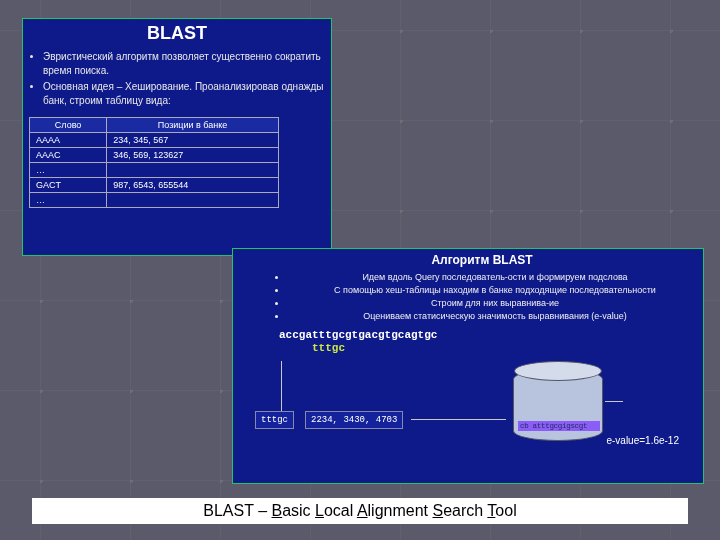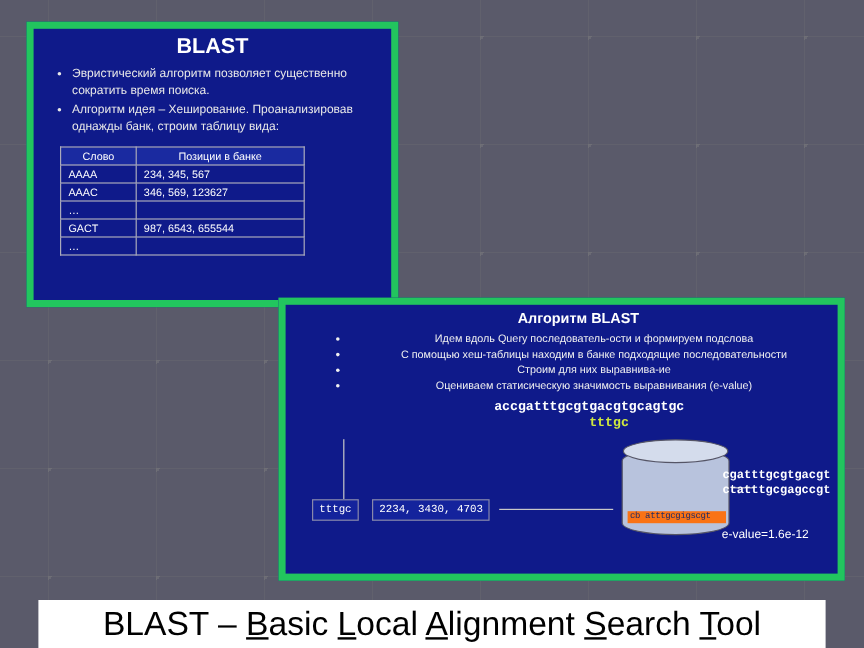--- a/index.html
+++ b/index.html
@@ -24,38 +24,38 @@
       linear-gradient(#777 1px, transparent 1px),
       linear-gradient(90deg, #777 1px, transparent 1px);
     background-size: 90px 90px;
     background-position: 40px 30px;
     opacity: 0.25;
   }
   .panel {
     position: absolute;
     background: #0f1a8a;
     color: #fff;
-    border: 6px solid #22c55e;
+    border: 1px solid #22c55e;
   }
   .panel1 {
     left: 22px; top: 18px; width: 310px; height: 238px;
   }
   .panel1 .title {
     font-size: 18px; font-weight: bold; text-align: center;
     padding: 4px 0 6px 0; color: #fff;
   }
-  .panel1 ul { list-style: disc; padding-left: 32px; font-size: 10px; line-height: 1.35; color: #e8e8e8; }
+  .panel1 ul { list-style: disc; padding-left: 20px; font-size: 10px; line-height: 1.35; color: #e8e8e8; }
   .panel1 ul li { margin-bottom: 3px; }
   .panel1 .tbl {
-    margin: 10px 6px 0 22px;
+    margin: 10px 6px 0 6px;
     border-collapse: collapse;
     font-size: 9px;
     background: #0f1a8a;
     color: #fff;
-    width: 204px;
+    width: 250px;
   }
   .panel1 .tbl th, .panel1 .tbl td {
     border: 1px solid #aab;
     padding: 2px 6px;
     text-align: left;
     background: #0f1a8a;
   }
   .panel1 .tbl th { background: #1a2aa0; font-weight: normal; text-align: center; }
   .panel2 {
     left: 232px; top: 248px; width: 472px; height: 236px; padding-left: 28px;
@@ -65,21 +65,20 @@
     padding: 4px 0 4px 0;
   }
   .panel2 ul { list-style: disc; padding-left: 26px; font-size: 9px; line-height: 1.35; color: #f0f0f0; margin-bottom: 6px;}
   .panel2 ul li { margin-bottom: 1px; text-align: center; }
   .seq {
     font-family: "Courier New", monospace;
     font-size: 11px; font-weight: bold;
     color: #fff;
     margin-left: 18px;
     line-height: 1.2;
-    text-align: center;
   }
   .seq .hi2 { color: #cfe83e; }
   .box-small {
     position: absolute;
     border: 1px solid #88a;
     background: #14239c;
     color: #fff;
     font-family: "Courier New", monospace;
     font-size: 9px;
     padding: 3px 5px;
@@ -99,21 +98,21 @@
     border: 1px solid #556;
     border-radius: 50%;
   }
   .cyl-label {
     position: absolute;
     left: 285px; top: 172px;
     width: 82px;
     font-family: "Courier New", monospace;
     font-size: 7.5px;
     color: #222c66;
-    background: #f97316;
+    background: #8b5cf6;
     padding: 1px 2px;
     letter-spacing: -0.3px;
   }
   .result-seqs {
     position: absolute;
     right: 6px; top: 136px;
     font-family: "Courier New", monospace;
     font-size: 10px; font-weight: bold;
     color: #fff;
     line-height: 1.3;
@@ -123,42 +122,42 @@
     position: absolute;
     right: 24px; top: 186px;
     font-size: 10px; color: #fff;
   }
   .arrow {
     position: absolute;
     background: #c8c8c8;
   }
   .caption {
     position: absolute;
-    left: 32px; bottom: 0;
+    left: 32px; bottom: 16px;
     width: 656px;
     background: #fff;
     color: #000;
     font-family: "Comic Sans MS", cursive, sans-serif;
-    font-size: 28px;
+    font-size: 16px;
     text-align: center;
     padding: 4px 0;
   }
   .caption .ul { text-decoration: underline; }
 </style>
 </head>
 <body>
 
 <div class="bg-lines"></div>
 <div class="bg-grid"></div>
 
 <div class="panel panel1">
   <div class="title">BLAST</div>
   <ul>
     <li>Эвристический алгоритм позволяет существенно сократить время поиска.</li>
-    <li>Алгоритм идея – Хеширование. Проанализировав однажды банк, строим таблицу вида:</li>
+    <li>Основная идея – Хеширование. Проанализировав однажды банк, строим таблицу вида:</li>
   </ul>
   <table class="tbl">
     <tbody>
         <tr>
       <th>Слово</th>
       <th>Позиции в банке</th>
     </tr>
     <tr>
           <td>AAAA</td>
           <td>234, 345, 567</td>
@@ -206,22 +205,18 @@
     <span>2234, 3430, 4703</span>
   </div>
 
   <div class="arrow" style="left:178px; top:170px; width:95px; height:1px;"></div>
 
   <div class="cylinder"></div>
   <div class="cyl-label">cb atttgcgigscgt</div>
 
   <div class="arrow" style="left:372px; top:152px; width:18px; height:1px;"></div>
 
-  <div class="result-seqs">
-    <div>cgatttgcgtgacgt</div>
-    <div>ctatttgcgagccgt</div>
-  </div>
   <div class="evalue">e-value=1.6e-12</div>
 </div>
 
 <div class="caption">
   <span>BLAST – </span><span class="ul">B</span><span>asic </span><span class="ul">L</span><span>ocal </span><span class="ul">A</span><span>lignment </span><span class="ul">S</span><span>earch </span><span class="ul">T</span><span>ool</span>
 </div>
 
 </body></html>

